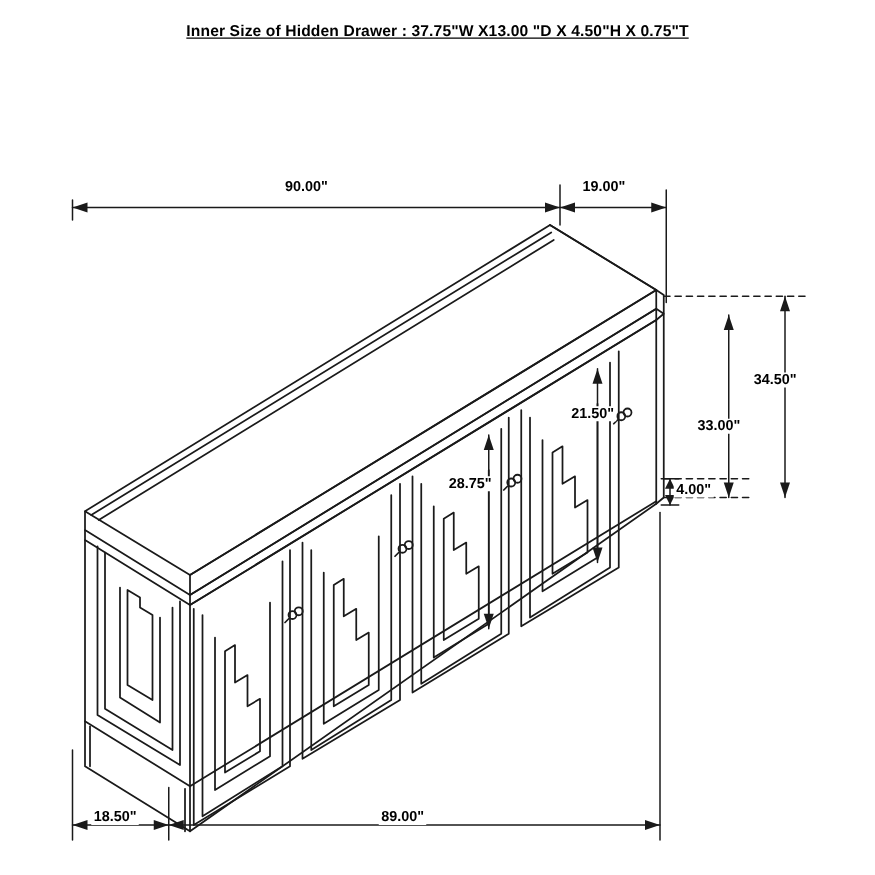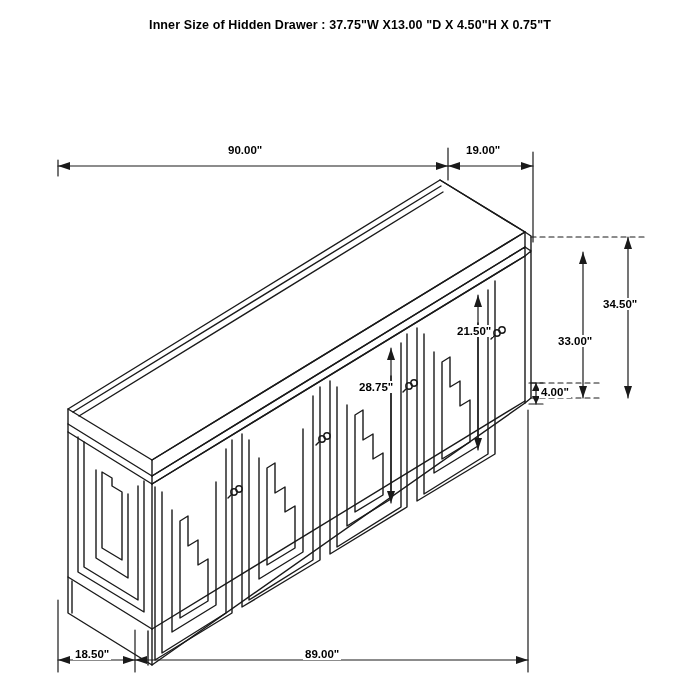--- a/index.html
+++ b/index.html
@@ -23,20 +23,21 @@
   .title {
     position: absolute;
     left: 0;
     top: 18px;
     width: 700px;
     text-align: center;
     font-size: 12.5px;
     font-weight: bold;
     letter-spacing: 0.1px;
     color: #000;
+    text-decoration: underline;
   }
   svg.diagram {
     position: absolute;
     left: 0;
     top: 0;
     width: 700px;
     height: 700px;
   }
   .dimlabel {
     position: absolute;

